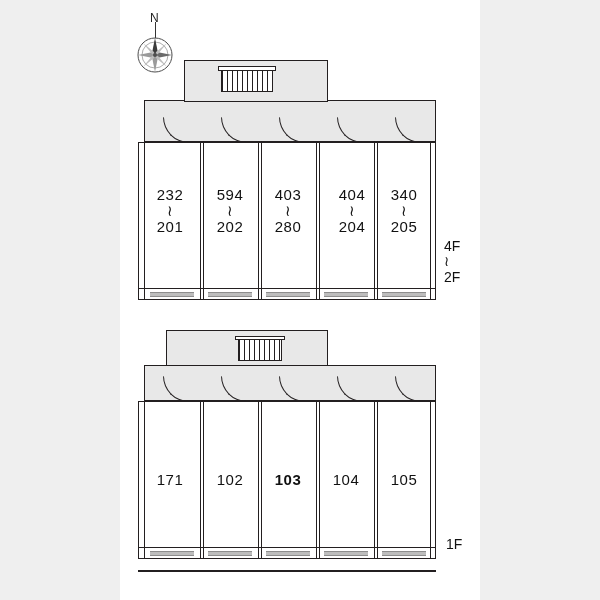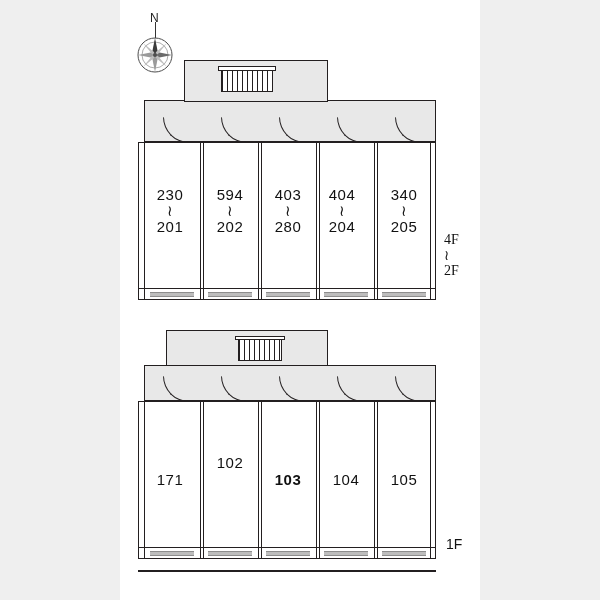--- a/index.html
+++ b/index.html
@@ -212,46 +212,46 @@
     <div class="vline" style="left:377px; top:142px; height:158px;"></div>
 
     <div class="hline" style="left:138px; top:288px; width:298px;"></div>
     <div class="rail" style="left:150px; top:292px; width:44px;"></div>
     <div class="rail" style="left:208px; top:292px; width:44px;"></div>
     <div class="rail" style="left:266px; top:292px; width:44px;"></div>
     <div class="rail" style="left:324px; top:292px; width:44px;"></div>
     <div class="rail" style="left:382px; top:292px; width:44px;"></div>
 
     <div class="room-label" style="left:142px; top:186px; width:56px;">
-      <span>230</span>
+      <span>232</span>
       <span class="squig">≀</span>
       <span>201</span>
     </div>
     <div class="room-label" style="left:202px; top:186px; width:56px;">
       <span>594</span>
       <span class="squig">≀</span>
       <span>202</span>
     </div>
     <div class="room-label" style="left:260px; top:186px; width:56px;">
       <span>403</span>
       <span class="squig">≀</span>
       <span>280</span>
     </div>
-    <div class="room-label" style="left:314px; top:186px; width:56px;">
+    <div class="room-label" style="left:324px; top:186px; width:56px;">
       <span>404</span>
       <span class="squig">≀</span>
       <span>204</span>
     </div>
     <div class="room-label" style="left:376px; top:186px; width:56px;">
       <span>340</span>
       <span class="squig">≀</span>
       <span>205</span>
     </div>
 
-    <div class="floor-tag" style="left:444px; top:232px; width:40px;font-family:Liberation Serif, serif;">
+    <div class="floor-tag" style="left:444px; top:238px; width:40px;">
       <span>4F</span>
       <span class="squig">≀</span>
       <span>2F</span>
     </div>
   </div>
 
   <div class="bldg">
 
     <div class="outline roofblock" style="left:144px; top:365px; width:292px; height:36px;"></div>
     <div class="outline roofblock" style="left:166px; top:330px; width:162px; height:36px;"></div>
@@ -284,21 +284,21 @@
     <div class="rail" style="left:208px; top:551px; width:44px;"></div>
     <div class="rail" style="left:266px; top:551px; width:44px;"></div>
     <div class="rail" style="left:324px; top:551px; width:44px;"></div>
     <div class="rail" style="left:382px; top:551px; width:44px;"></div>
 
     <div class="thick-hline" style="left:138px; top:570px; width:298px;"></div>
 
     <div class="room-label" style="left:142px; top:471px; width:56px;">
       <span>171</span>
     </div>
-    <div class="room-label" style="left:202px; top:454px; width:56px;">
+    <div class="room-label" style="left:202px; top:471px; width:56px;">
       <span>102</span>
     </div>
     <div class="room-label" style="left:260px; top:471px; width:56px;font-weight:bold;">
       <span>103</span>
     </div>
     <div class="room-label" style="left:318px; top:471px; width:56px;">
       <span>104</span>
     </div>
     <div class="room-label" style="left:376px; top:471px; width:56px;">
       <span>105</span>

